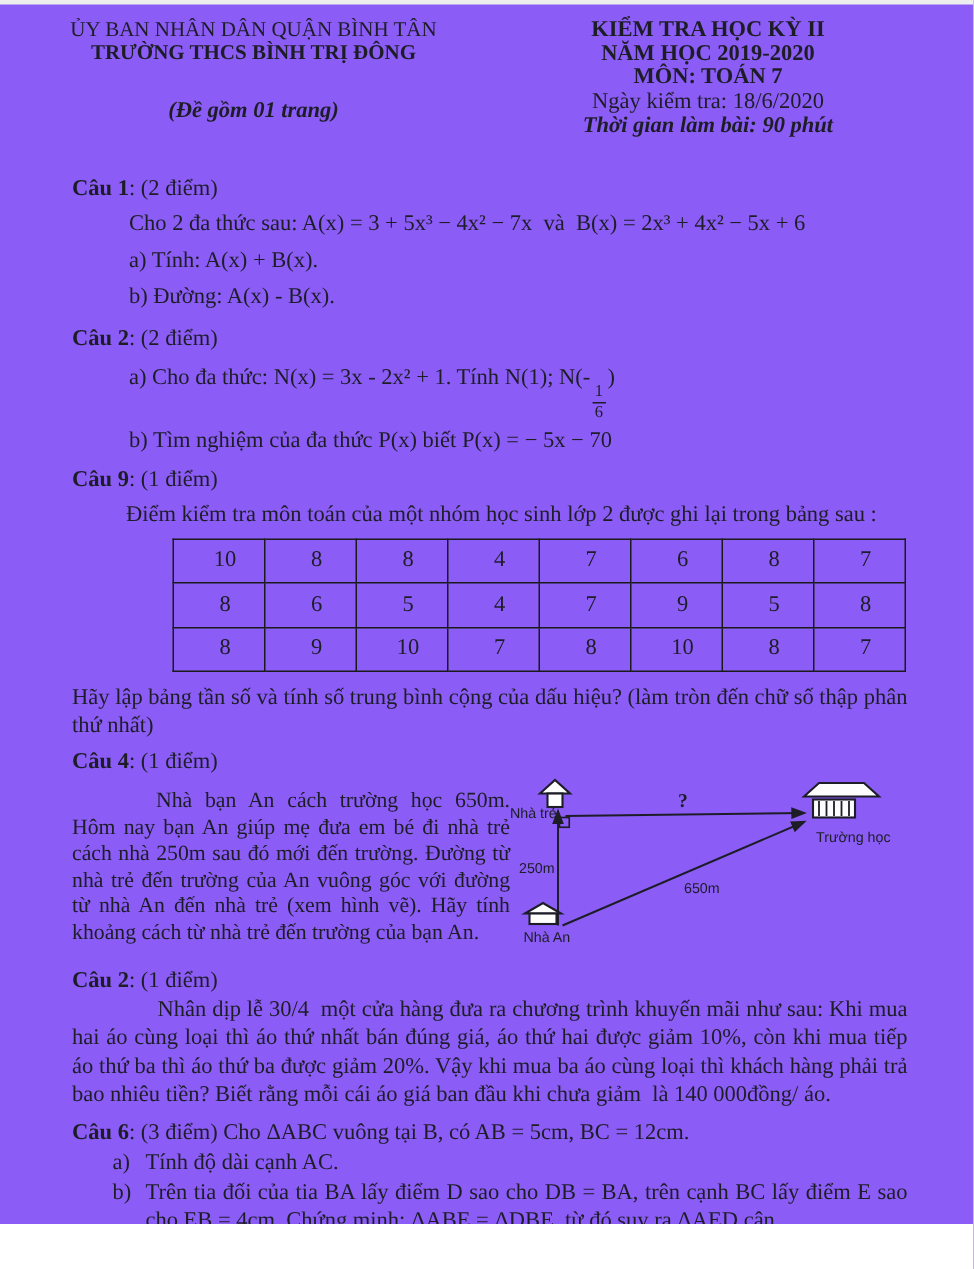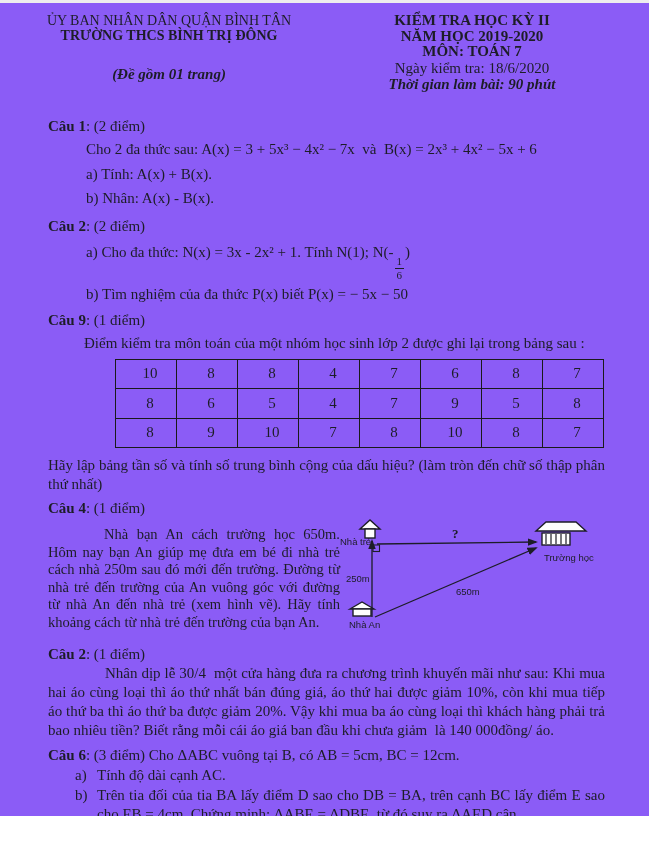--- a/index.html
+++ b/index.html
@@ -71,30 +71,30 @@
       <div class="hr-i">Thời gian làm bài: 90 phút</div>
     </div>
   </div>
 
   <div class="main">
 
     <section class="sec1">
       <div class="q-head"><b>Câu 1</b><span>: (2 điểm)</span></div>
       <div class="line indent1 mt3" style="white-space:pre-wrap">Cho 2 đa thức sau: A(x) = 3 + 5x³ − 4x² − 7x  và  B(x) = 2x³ + 4x² − 5x + 6</div>
       <div class="line indent1 mt5">a) Tính: A(x) + B(x).</div>
-      <div class="line indent1 mt4">b) Nhân: A(x) - B(x).</div>
+      <div class="line indent1 mt4">b) Đường: A(x) - B(x).</div>
     </section>
 
     <section class="sec2">
       <div class="q-head"><b>Câu 2</b><span>: (2 điểm)</span></div>
       <div class="line indent1 fracline"><span>a) Cho đa thức: N(x) = 3x - 2x²  + 1. Tính N(1); N(-</span><span class="frac">
             <span class="num">1</span>
             <span class="den">6</span>
           </span><span>)</span></div>
-      <div class="line indent1 mt3">b) Tìm nghiệm của đa thức P(x) biết P(x) = − 5x − 50</div>
+      <div class="line indent1 mt3">b) Tìm nghiệm của đa thức P(x) biết P(x) = − 5x − 70</div>
     </section>
 
     <section class="sec3">
       <div class="q-head"><b>Câu 9</b><span>: (1 điểm)</span></div>
       <div class="line indent2 mt3">Điểm kiểm tra môn toán của một nhóm học sinh lớp 2 được ghi lại trong bảng sau :</div>
       <table class="scores">
         <tbody>
             <tr>
               <td>10</td>
               <td>8</td>

